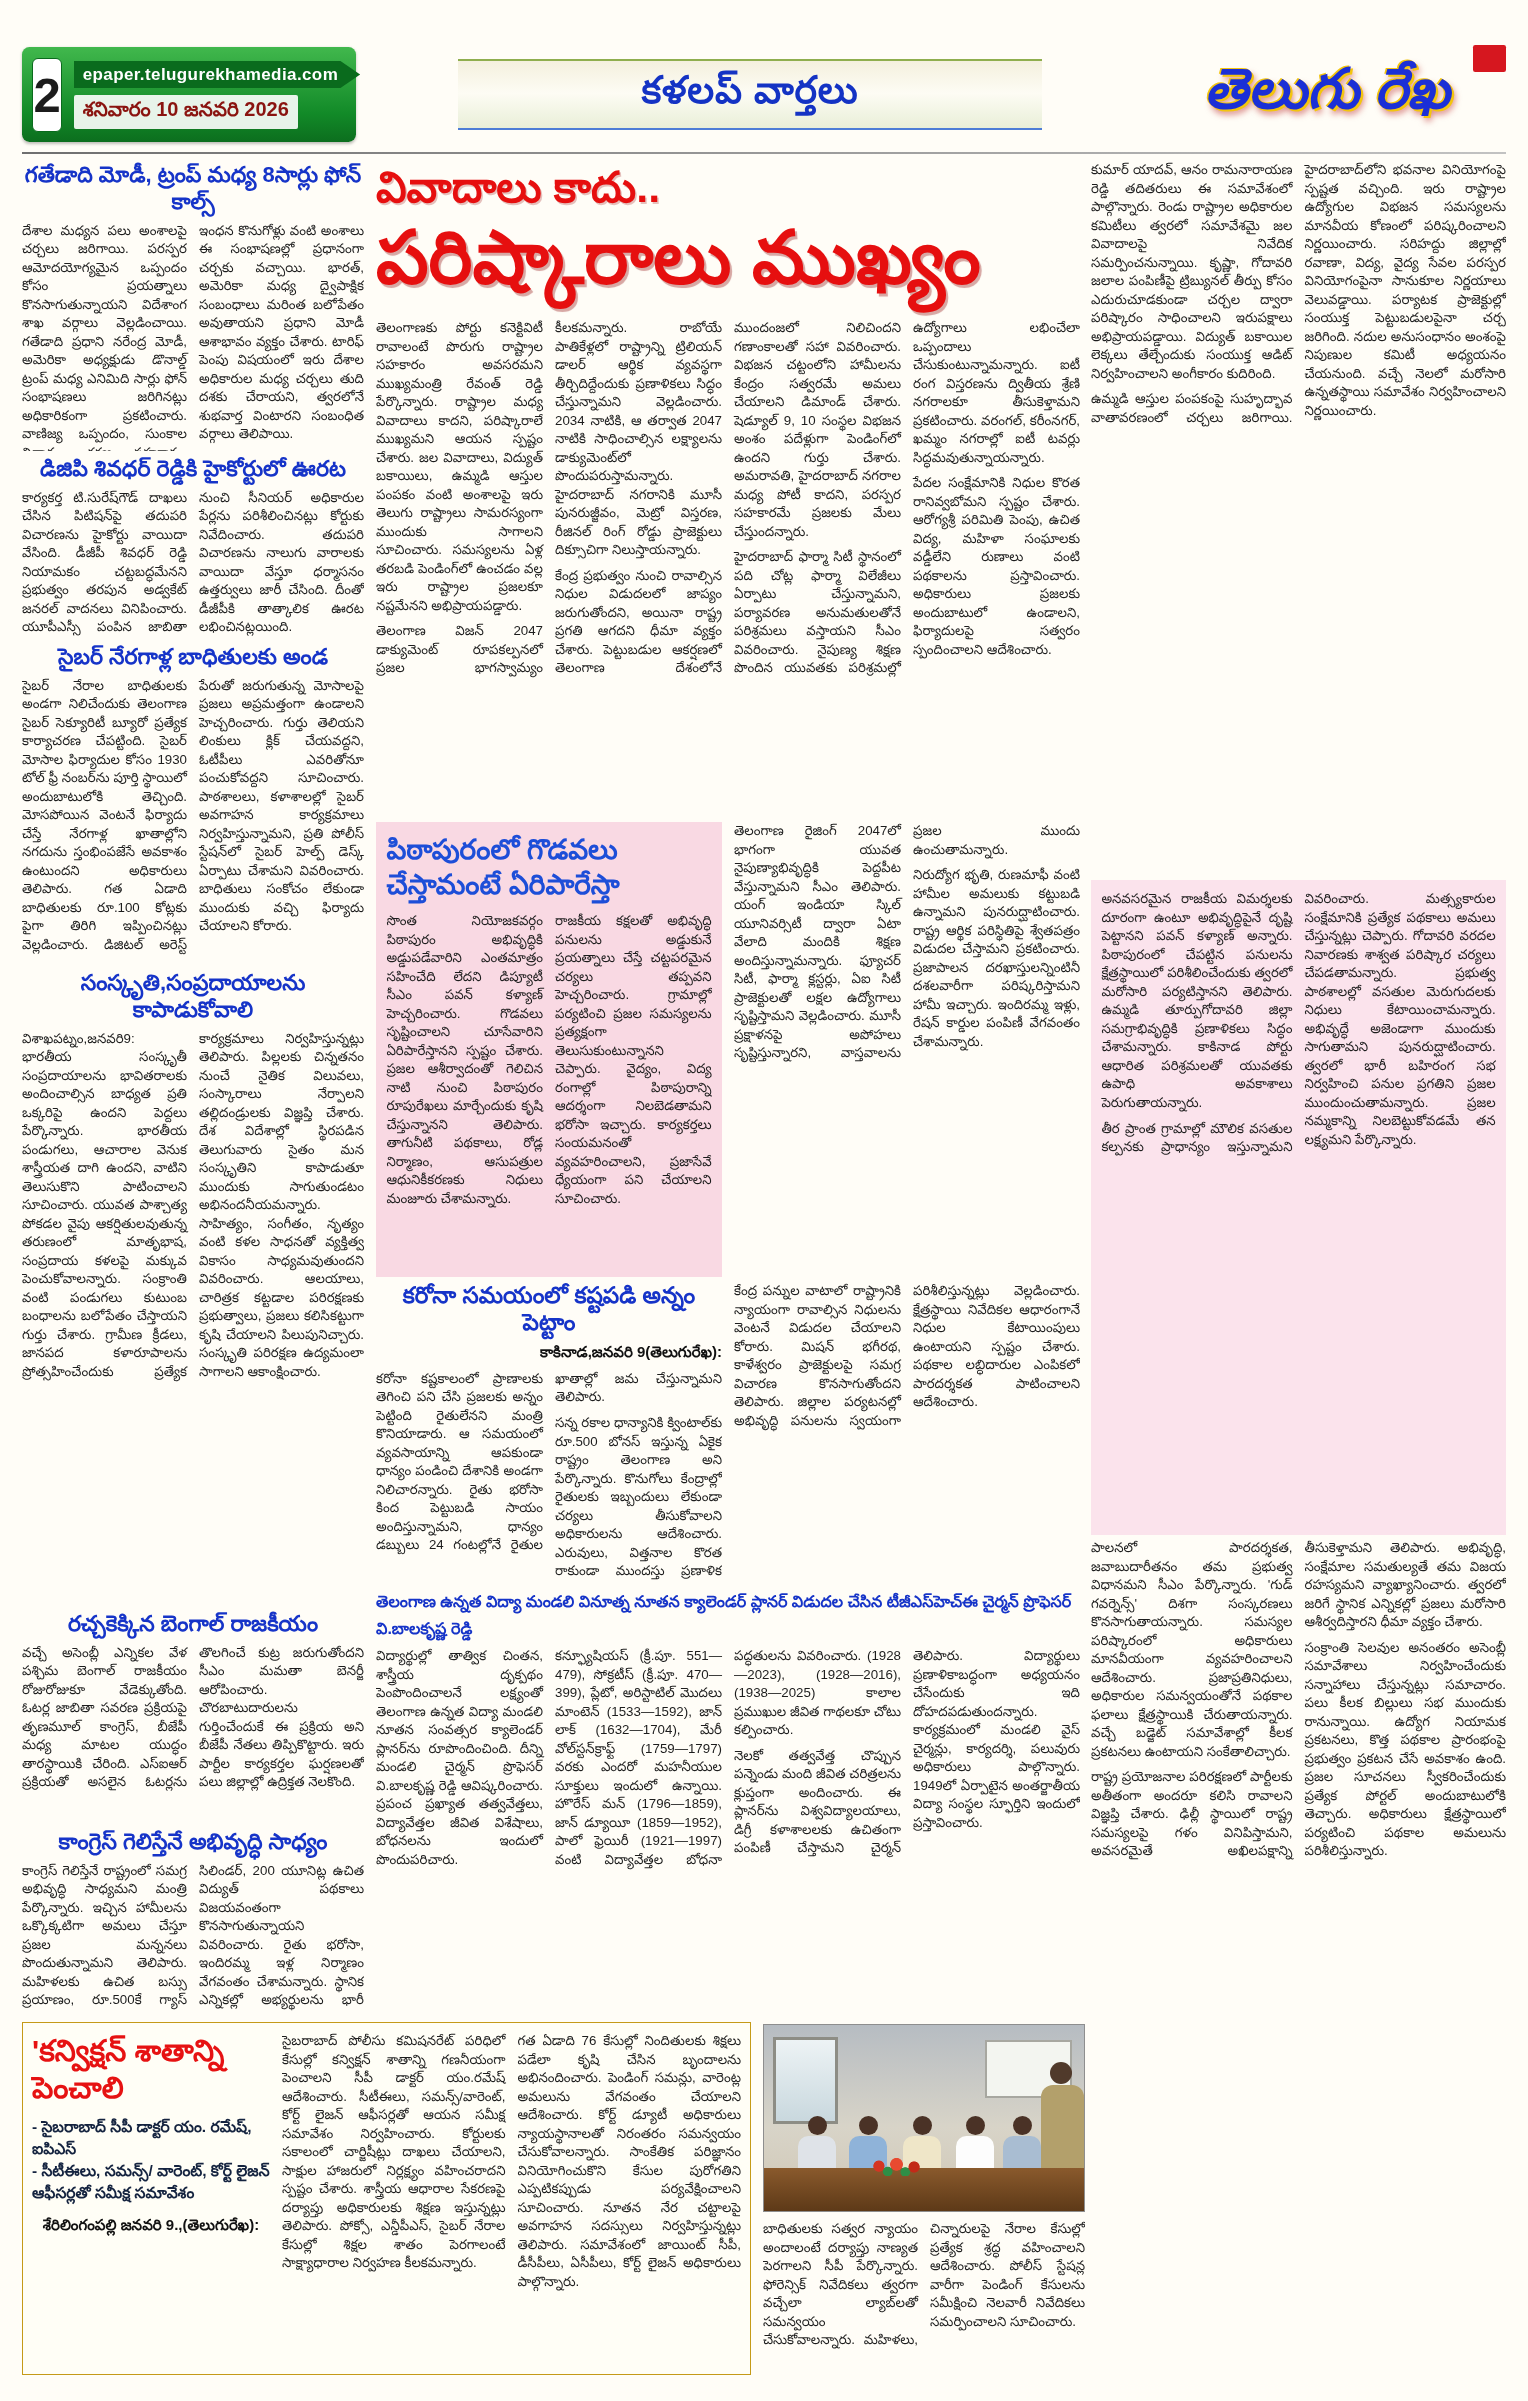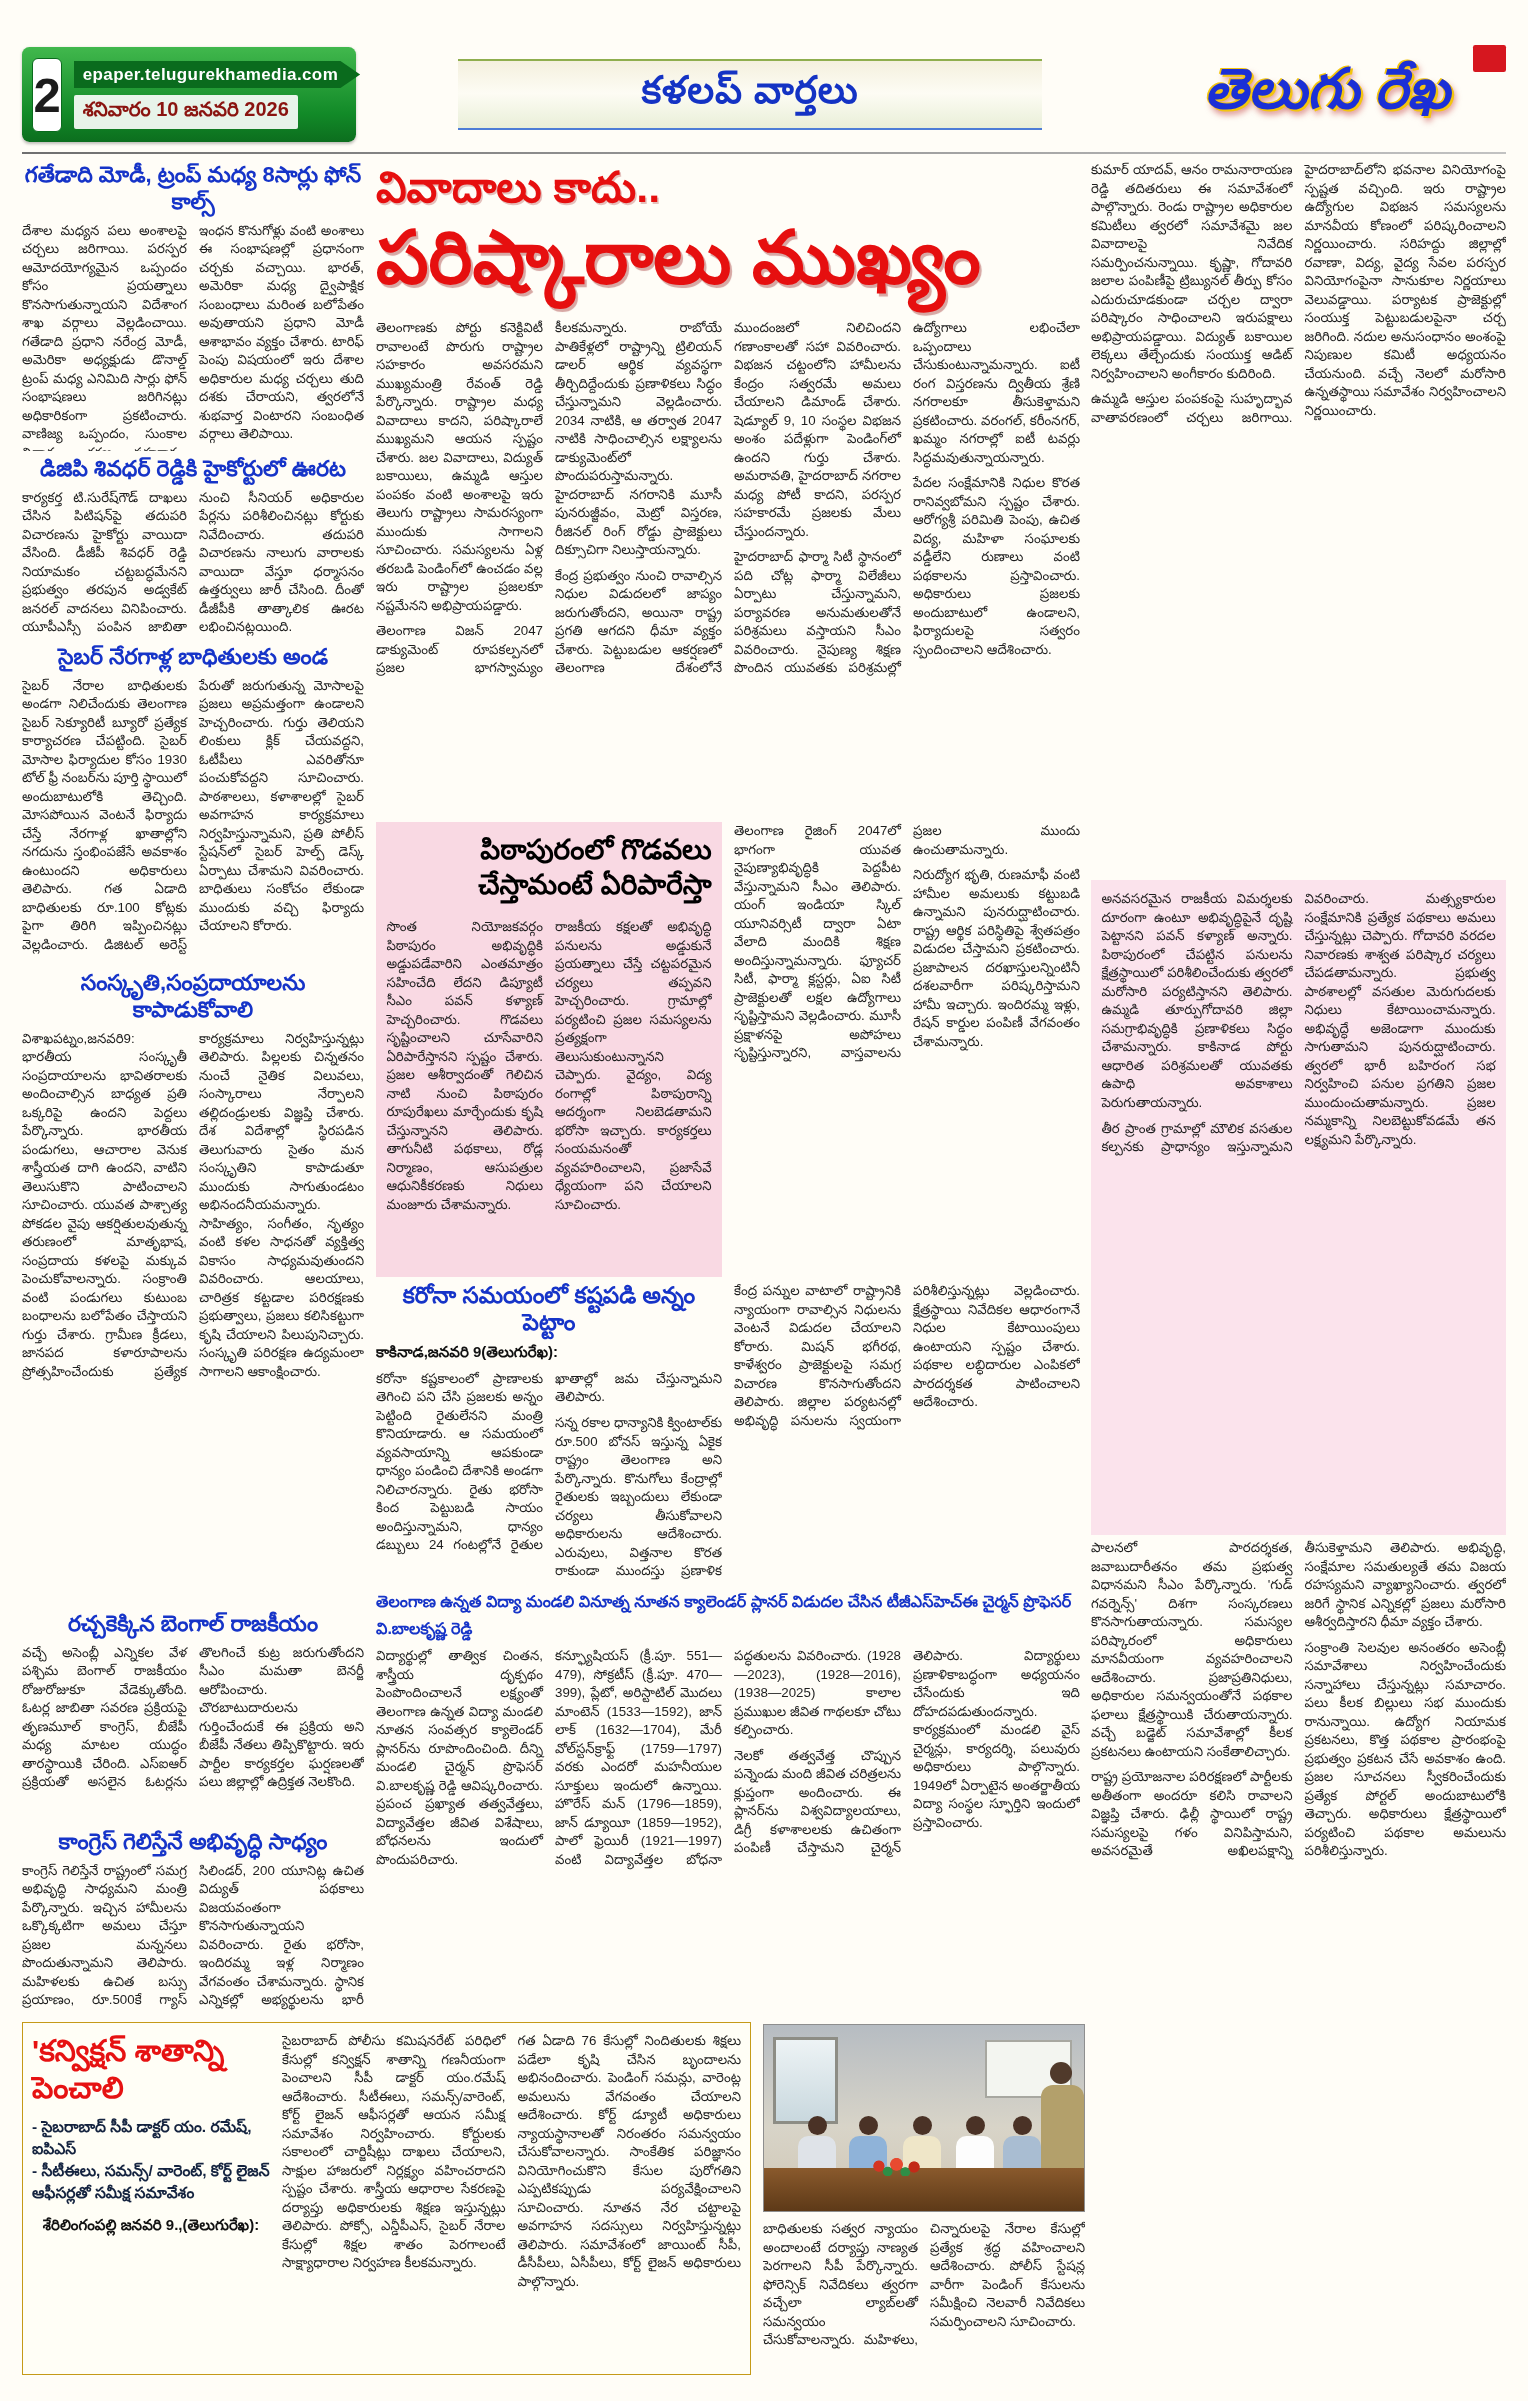--- a/index.html
+++ b/index.html
@@ -27,34 +27,34 @@
     text-shadow:2.2px 2.2px 0 #f3c50f,-1.5px -1.5px 0 #f3c50f,3px 5.2px 6px rgba(180,20,20,.5)}
   .logo-badge{position:absolute;top:0;right:0;width:33px;height:27px;background:#d6171f;border-radius:2.2px}
   .head-rule{position:absolute;left:22px;right:22px;top:152px;height:2.2px;background:linear-gradient(90deg,#6f6f6f,#c2c2c2)}
 
   
   .btxt{font-size:13.3px;line-height:18.5px;color:#1d1d1d;text-align:justify;overflow:hidden}
   .btxt p{margin:0 0 7.4px}
   .cols2{column-count:2;column-gap:12px}
   .cols4{column-count:4;column-gap:12px}
   .l-head{color:#1634c8;font-size:22px;line-height:27px;font-weight:bold;text-align:center;margin-bottom:6.7px}
-  .dateline{font-size:15px;font-weight:bold;color:#111;text-align:left;margin-bottom:6px}
+  .dateline{font-size:15px;font-weight:bold;color:#111;text-align:right;margin-bottom:6px}
 
   
   .region-left{position:absolute;left:22px;top:161px;width:342px;height:1852px}
   .l-art{position:absolute;left:0;width:342px;overflow:hidden}
   .l-art .btxt{height:calc(100% - 34px)}
 
   .region-mid{position:absolute;left:376px;top:161px;width:704px;height:1856px}
   .m-head{position:absolute;left:0;top:0;width:704px;height:152px;text-align:left}
   .kicker{color:#e60f0f;font-weight:bold;font-size:43px;line-height:53px;text-shadow:1.5px 1.5px 0 rgba(150,10,10,.25)}
   .m-headline{color:#e60f0f;font-weight:bold;font-size:74px;line-height:87px;text-shadow:2.2px 3px 0.7px rgba(140,8,8,.35)}
   .m-body1{position:absolute;left:0;top:158px;width:704px;height:498px}
   .pink-box{position:absolute;left:0;top:661px;width:346px;height:455px;background:#f9d9e3;padding:10.4px;overflow:hidden}
-  .pink-head{color:#000000;font-weight:bold;font-size:28px;line-height:35px;text-align:right;margin-bottom:16px}
+  .pink-head{color:#1d4ed8;font-weight:bold;font-size:28px;line-height:35px;text-align:left;margin-bottom:10px}
   .pink-box .btxt{height:353px}
   .m-body2{position:absolute;left:358px;top:661px;width:346px;height:455px}
   .corona{position:absolute;left:0;top:1121px;width:346px;height:302px;overflow:hidden}
   .corona .l-head{font-size:23px}
   .corona .btxt{height:216px}
   .m-body3{position:absolute;left:358px;top:1121px;width:346px;height:302px}
   .cal-head{position:absolute;left:0;top:1427px;width:704px;height:55px;color:#1634c8;font-weight:bold;font-size:16px;line-height:27px;overflow:hidden}
   .cal-body{position:absolute;left:0;top:1486px;width:704px;height:367px}
 
   .region-right{position:absolute;left:1091px;top:161px;width:415px;height:2214px}

